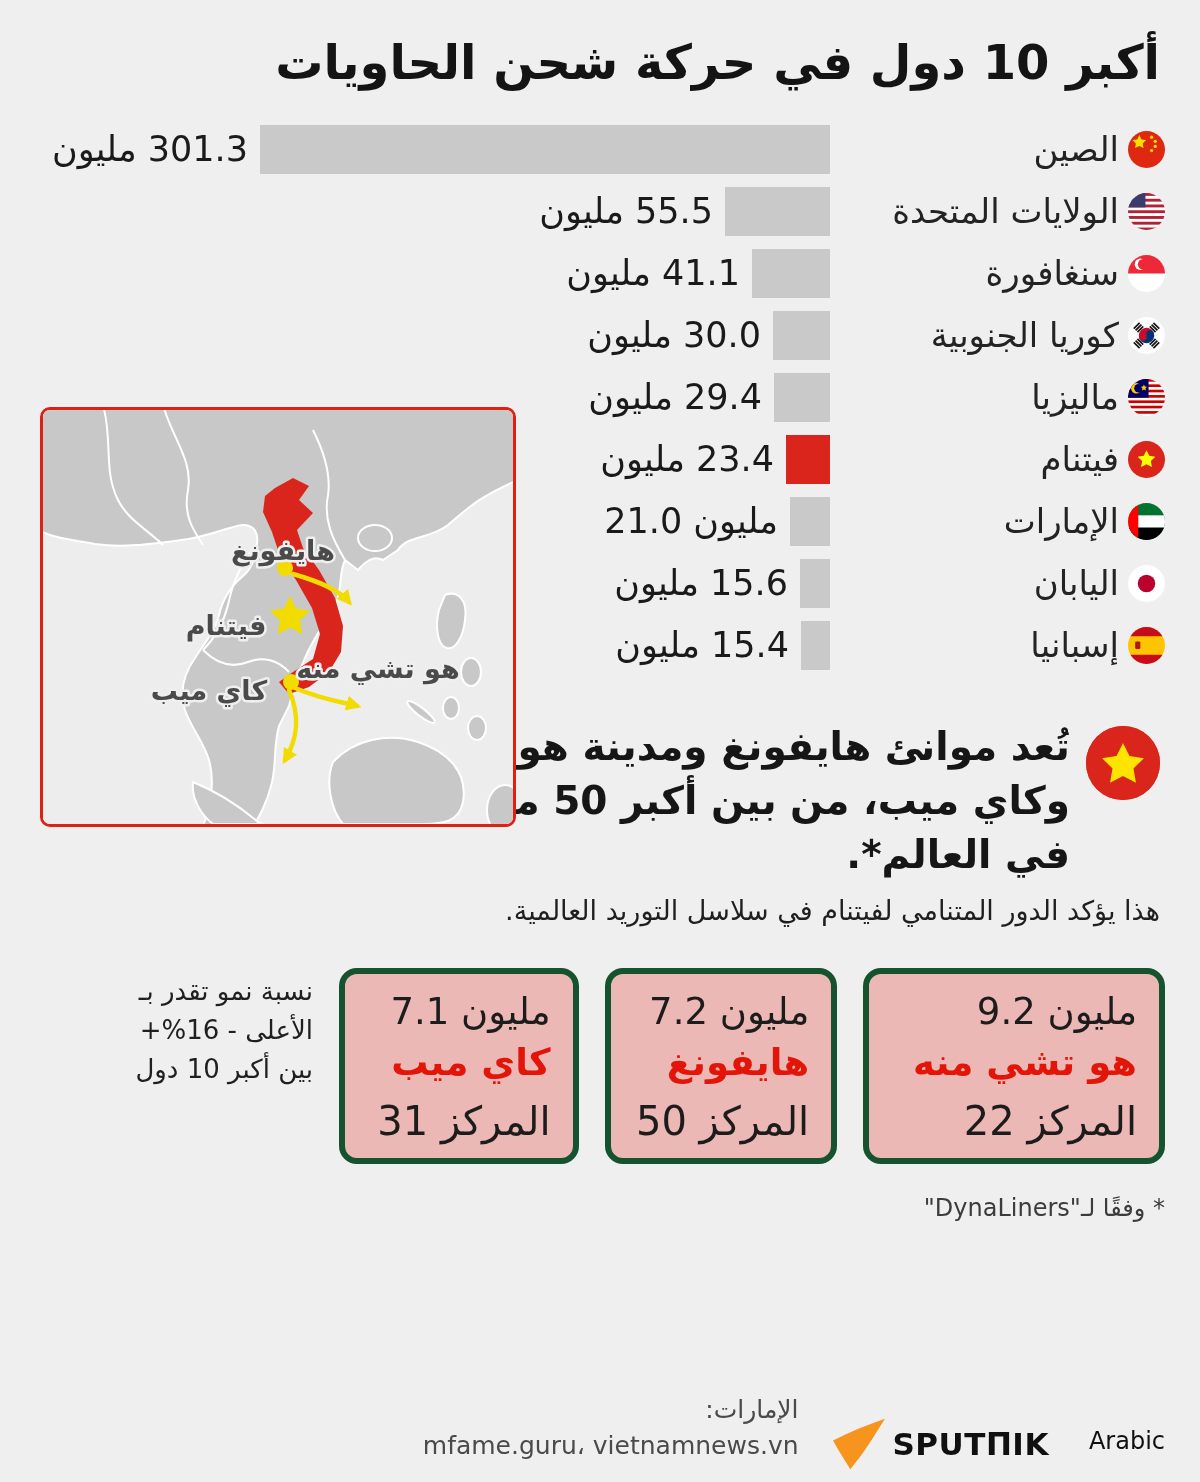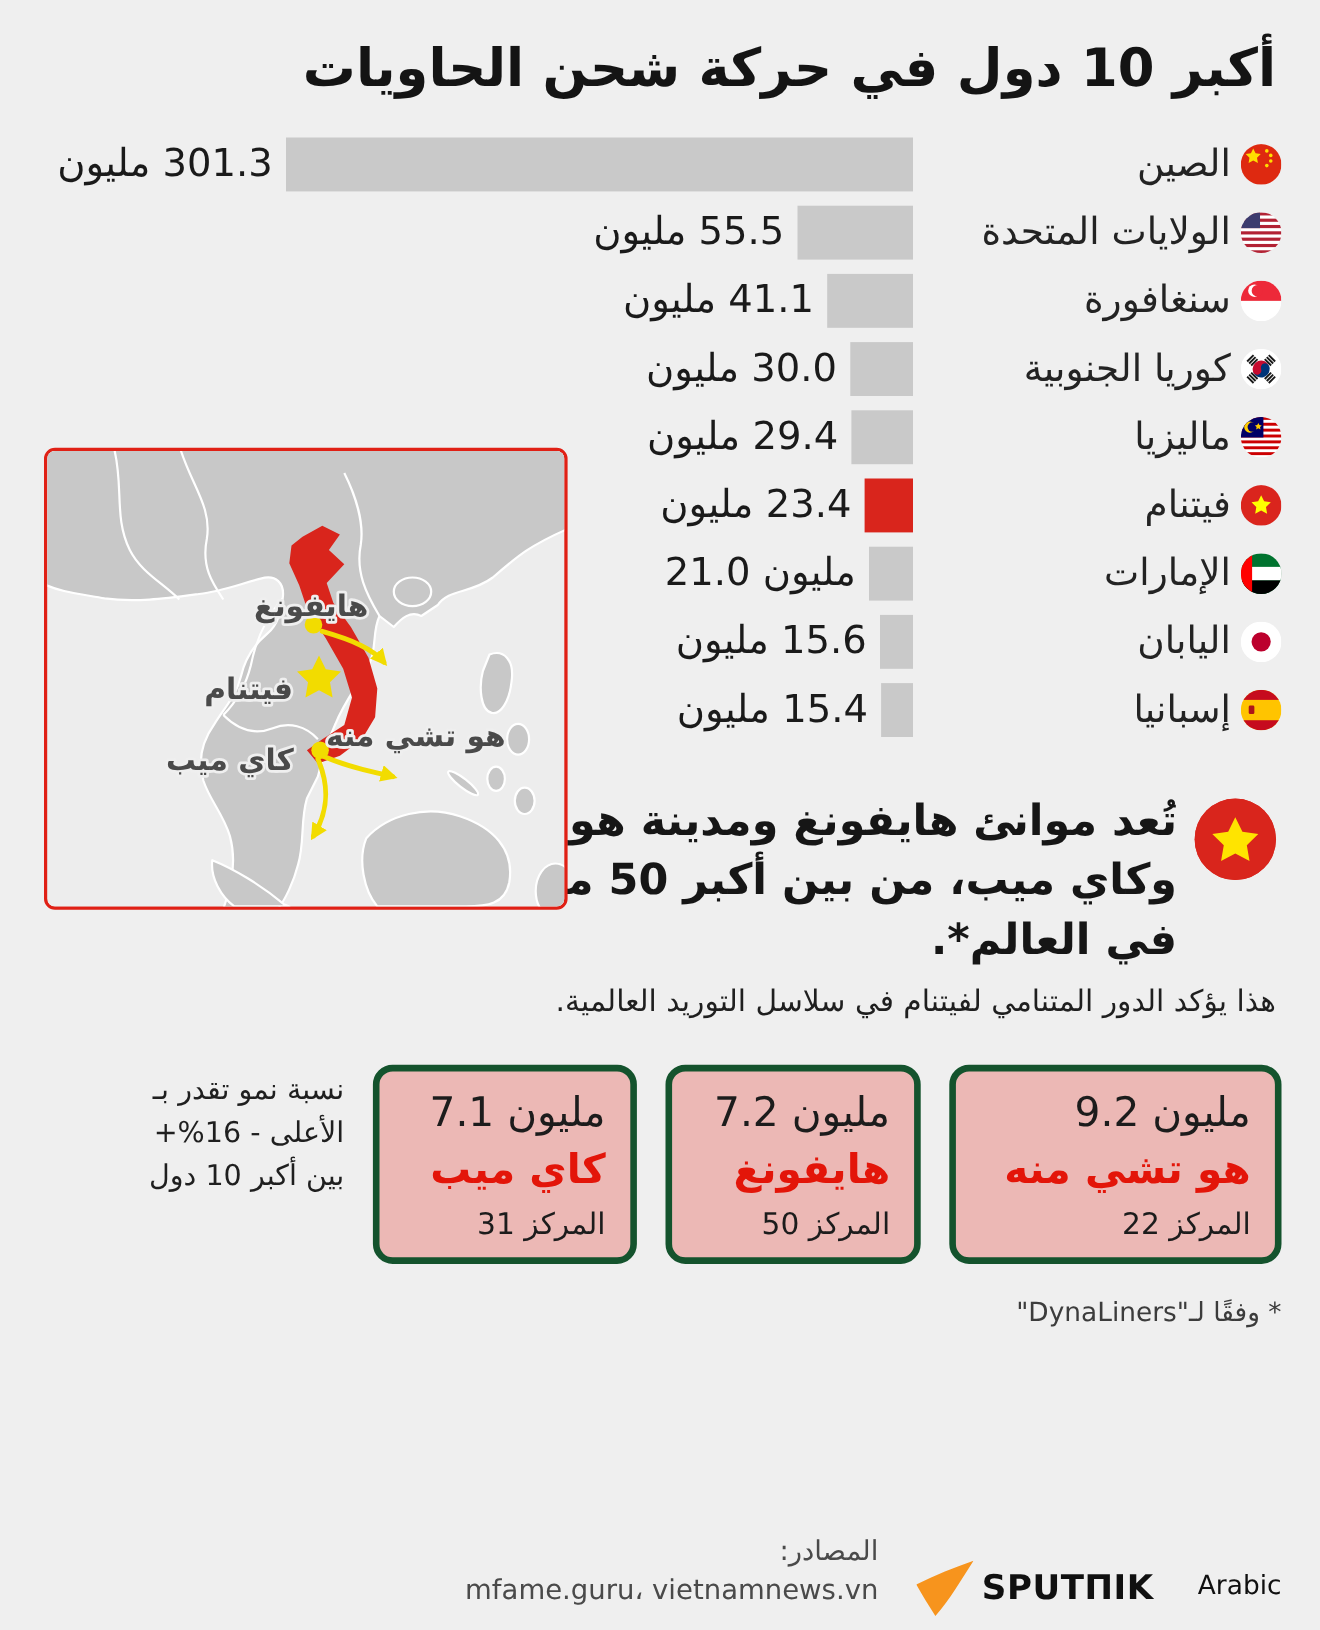--- a/index.html
+++ b/index.html
@@ -104,21 +104,21 @@
     background:#ecb8b5;
     border-radius:18px;
     padding:16px 22px 14px 16px;
     text-align:right;
   }
   .box-hcmc{width:305px;}
   .box-haiphong{width:235px;}
   .box-caimep{width:242px;}
   .box-value{font-size:37px;color:#1c1c1c;white-space:nowrap;}
   .box-city{font-size:37px;font-weight:800;color:#e31509;margin:8px 0 14px 0;direction:rtl;white-space:nowrap;}
-  .box-rank{font-size:27px;color:#1c1c1c;white-space:nowrap;}
+  .box-rank{font-size:40px;color:#1c1c1c;white-space:nowrap;}
   .footnote{
     margin:30px 35px 0 40px;
     text-align:right;direction:rtl;
     font-size:24px;color:#3c3c3c;
   }
   
   .credits{
     position:absolute;left:40px;right:35px;bottom:12px;
     display:flex;justify-content:flex-end;align-items:flex-end;
     gap:34px;
@@ -420,21 +420,21 @@
     <div class="box-value" dir="ltr">9.2 مليون</div>
     <div class="box-city">هو تشي منه</div>
     <div class="box-rank" dir="ltr">المركز 22</div>
   </div>
 </div>
 
 <div class="footnote">* وفقًا لـ"DynaLiners"</div>
 
 <div class="credits">
   <div class="sources">
-    <div class="sources-label">المصادر:</div>
+    <div class="sources-label">الإمارات:</div>
     <div class="sources-urls">mfame.guru، vietnamnews.vn</div>
   </div>
   <div class="logo">
     <span class="logo-mark">
         <svg width="52" height="52" viewBox="0 0 60 58">
           <path d="M0,25 C20,15 40,7 60,0 C47,20 36,40 20,58 C13,47 6,36 0,25 Z" fill="#f7941d"></path>
         </svg>
       </span>
     <span class="logo-text">
       <span class="logo-brand">SPUTΠIK</span>

